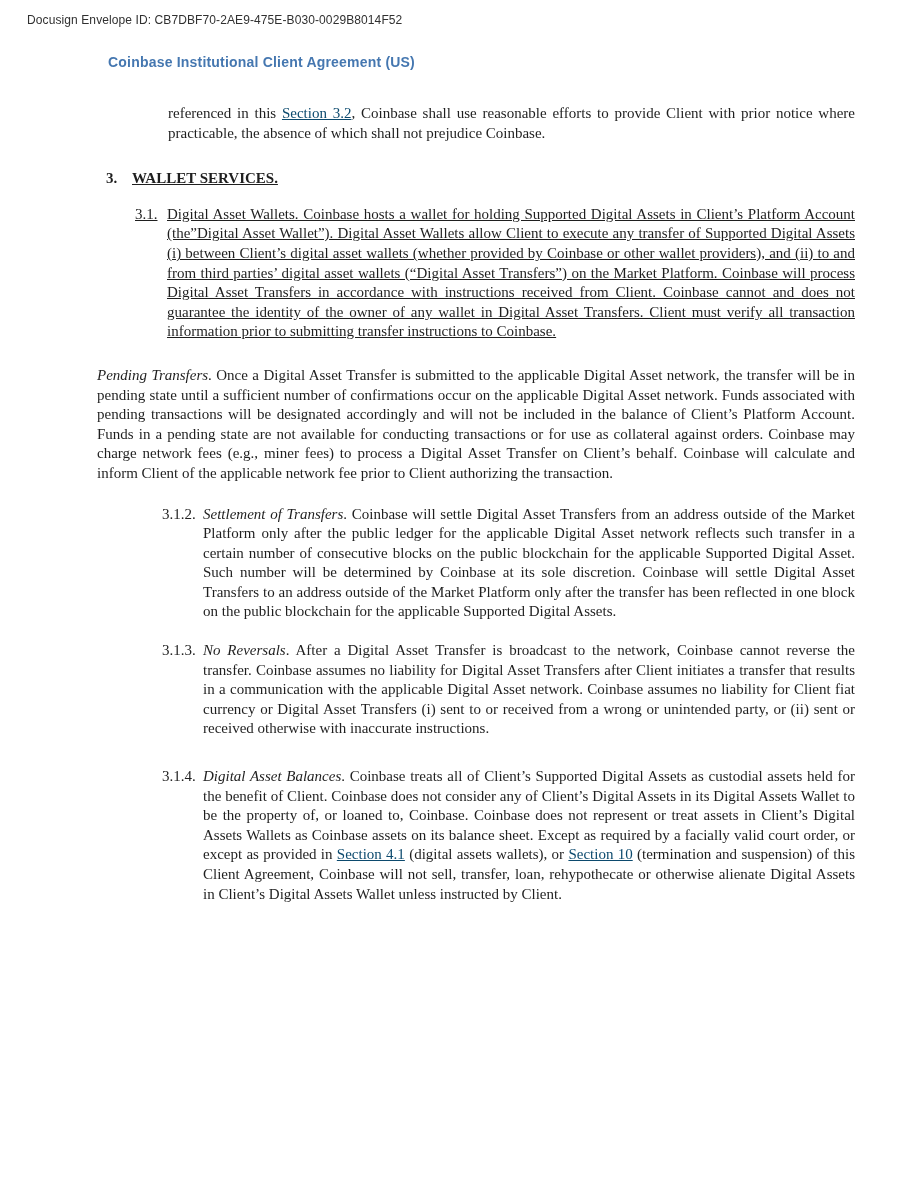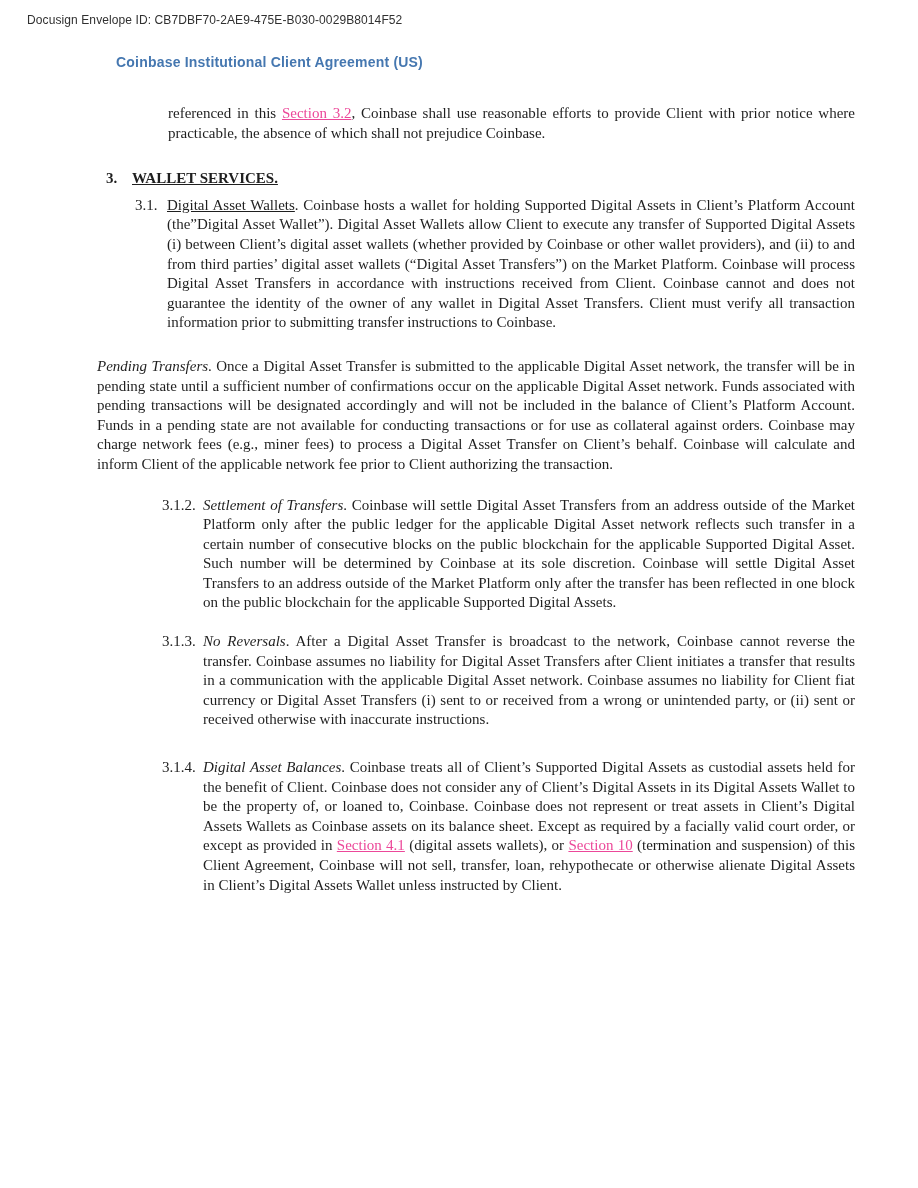--- a/index.html
+++ b/index.html
@@ -14,21 +14,21 @@
     position: absolute;
     left: 27px;
     top: 13px;
     font-family: "Liberation Sans", sans-serif;
     font-size: 12px;
     color: #303030;
     letter-spacing: 0.1px;
   }
   .doc-title {
     position: absolute;
-    left: 116px;
+    left: 108px;
     top: 54px;
     font-family: "Liberation Sans", sans-serif;
     font-size: 14px;
     font-weight: 700;
     color: #4577b0;
     letter-spacing: 0.2px;
   }
   .content {
     position: absolute;
     left: 97px;
@@ -43,34 +43,34 @@
   .content p { margin: 0; padding: 0; }
   p.intro { margin-left: 71px; }
   .heading {
     margin-top: 26px;
     display: flex;
     font-weight: 700;
   }
   .heading .h-num { margin-left: 9px; flex: 0 0 26px; }
   .heading .h-text { text-decoration: underline; }
   p.lead { margin-top: 15px; text-indent: 50px; }
-  .sec31 { margin-top: 7px; display: flex; }
+  .sec31 { margin-top: 16px; display: flex; text-decoration: underline; }
   .sec31 .s-num { margin-left: 38px; flex: 0 0 32px; }
   .sec31 .s-body { flex: 1; }
   .sub { display: flex; }
   .sub .s-num { margin-left: 65px; flex: 0 0 41px; }
   .sub .s-body { flex: 1; }
   .sub-1 { margin-top: 24px; }
   .sub-2 { margin-top: 21px; }
   .sub-3 { margin-top: 19px; }
   .sub-4 { margin-top: 28px; }
   .u { text-decoration: underline; }
   .subtitle { font-style: italic; }
   a.doclink {
-    color: #ec4899;
+    color: #0c4a6e;
     text-decoration: underline;
     cursor: pointer;
   }
   .page-number {
     position: absolute;
     left: 797px;
     top: 1084px;
     font-family: "Liberation Serif", serif;
     font-size: 15px;
     color: #2e2e2e;

